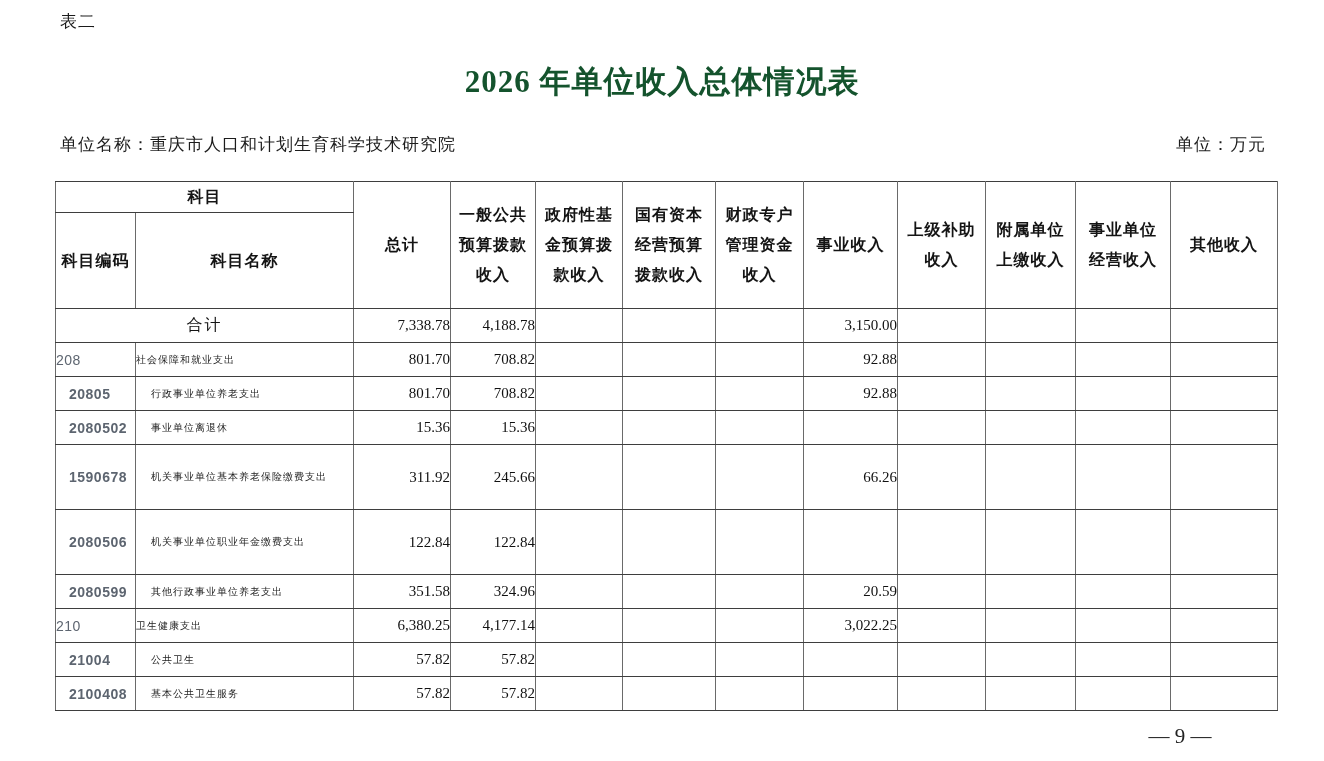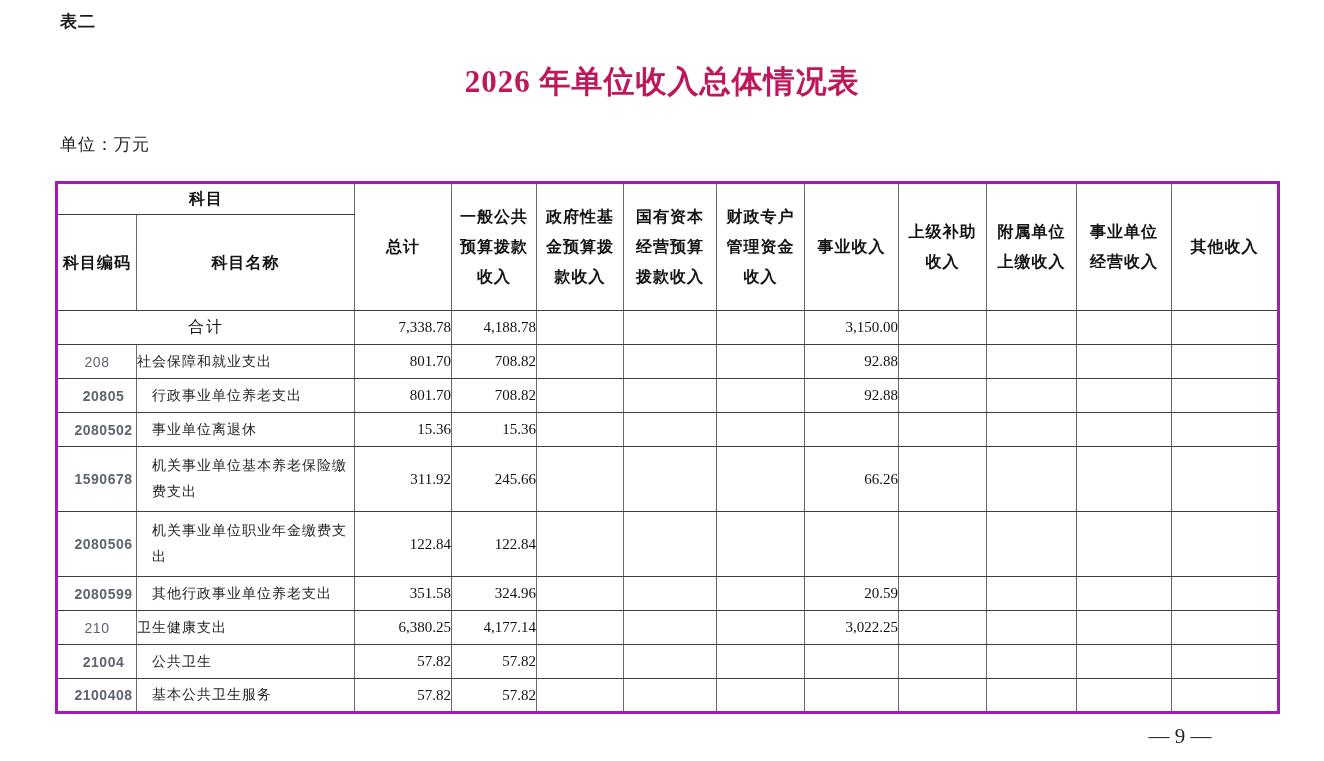--- a/index.html
+++ b/index.html
@@ -2,59 +2,59 @@
 <html><head>
 <meta charset="utf-8">
 <style>
   html,body{margin:0;padding:0;}
   body{
     width:1324px;height:761px;position:relative;overflow:hidden;
     background:#ffffff;font-family:"Liberation Sans",sans-serif;
   }
   .corner-label{
     position:absolute;left:60px;top:10px;
-    font-size:17px;font-weight:bold;color:#1a1a1a;letter-spacing:1px;text-align:center;
+    font-size:17px;font-weight:normal;color:#1a1a1a;letter-spacing:1px;text-align:center;
   }
   .doc-title{
     position:absolute;left:0;right:0;top:60px;text-align:center;
     font-family:"Liberation Serif",serif;font-weight:bold;
-    font-size:31px;color:#be185d;letter-spacing:1px;line-height:44px;
+    font-size:31px;color:#14532d;letter-spacing:1px;line-height:44px;
   }
   .info-row{
     position:absolute;left:60px;right:58px;top:131px;height:26px;
     display:flex;justify-content:space-between;align-items:center;
     font-family:"Liberation Serif",serif;font-size:17px;color:#1c1c1c;
     letter-spacing:1px;
   }
   table.budget{
     position:absolute;left:55px;top:181px;width:1222px;
     border-collapse:collapse;table-layout:fixed;
-    border:3px solid #a21caf;
+    border:1px solid #a21caf;
   }
   table.budget th, table.budget td{
     border:1px solid #6a6a6a;
     border-top-color:#3e3e3e;border-bottom-color:#3e3e3e;
     padding:0;vertical-align:middle;overflow:hidden;
   }
   tr.h1{height:30px;}
   tr.h2{height:96px;}
   tr.r-norm{height:34px;}
   tr.r-tall{height:65px;}
   th.hc{
     font-size:16px;font-weight:bold;color:#141414;
     text-align:center;line-height:30px;white-space:pre-line;
     letter-spacing:1px;
   }
   td.code{
-    font-size:14px;color:#5d6570;text-align:center;
+    font-size:14px;color:#5d6570;text-align:left;
     padding-left:6px;letter-spacing:0.5px;
   }
   td.code.indent{padding-left:13px;font-weight:bold;}
   td.name{
-    font-family:"Liberation Serif",serif;font-size:14px;color:#1f1f1f;
+    font-family:"Liberation Serif",serif;font-size:10px;color:#1f1f1f;
     text-align:left;padding:3px 6px 3px 8px;letter-spacing:1px;line-height:26px;
   }
   td.name.indent{padding-left:15px;}
   td.num{
     font-family:"Liberation Serif",serif;font-size:15px;color:#111;
     text-align:right;padding-right:10px;
   }
   tr.total-row td{font-weight:normal;}
   td.total-label{
     font-family:"Liberation Sans",sans-serif;
@@ -68,20 +68,21 @@
   }
 </style>
 </head>
 <body>
 
 <div class="corner-label">表二</div>
 
 <div class="doc-title">2026 年单位收入总体情况表</div>
 
 <div class="info-row">
+  <span>单位名称：重庆市人口和计划生育科学技术研究院</span>
   <span>单位：万元</span>
 </div>
 
 <table class="budget">
   <colgroup>
     <col style="width:80px">
       <col style="width:218px">
       <col style="width:97px">
     <col style="width:85px">
       <col style="width:87px">

